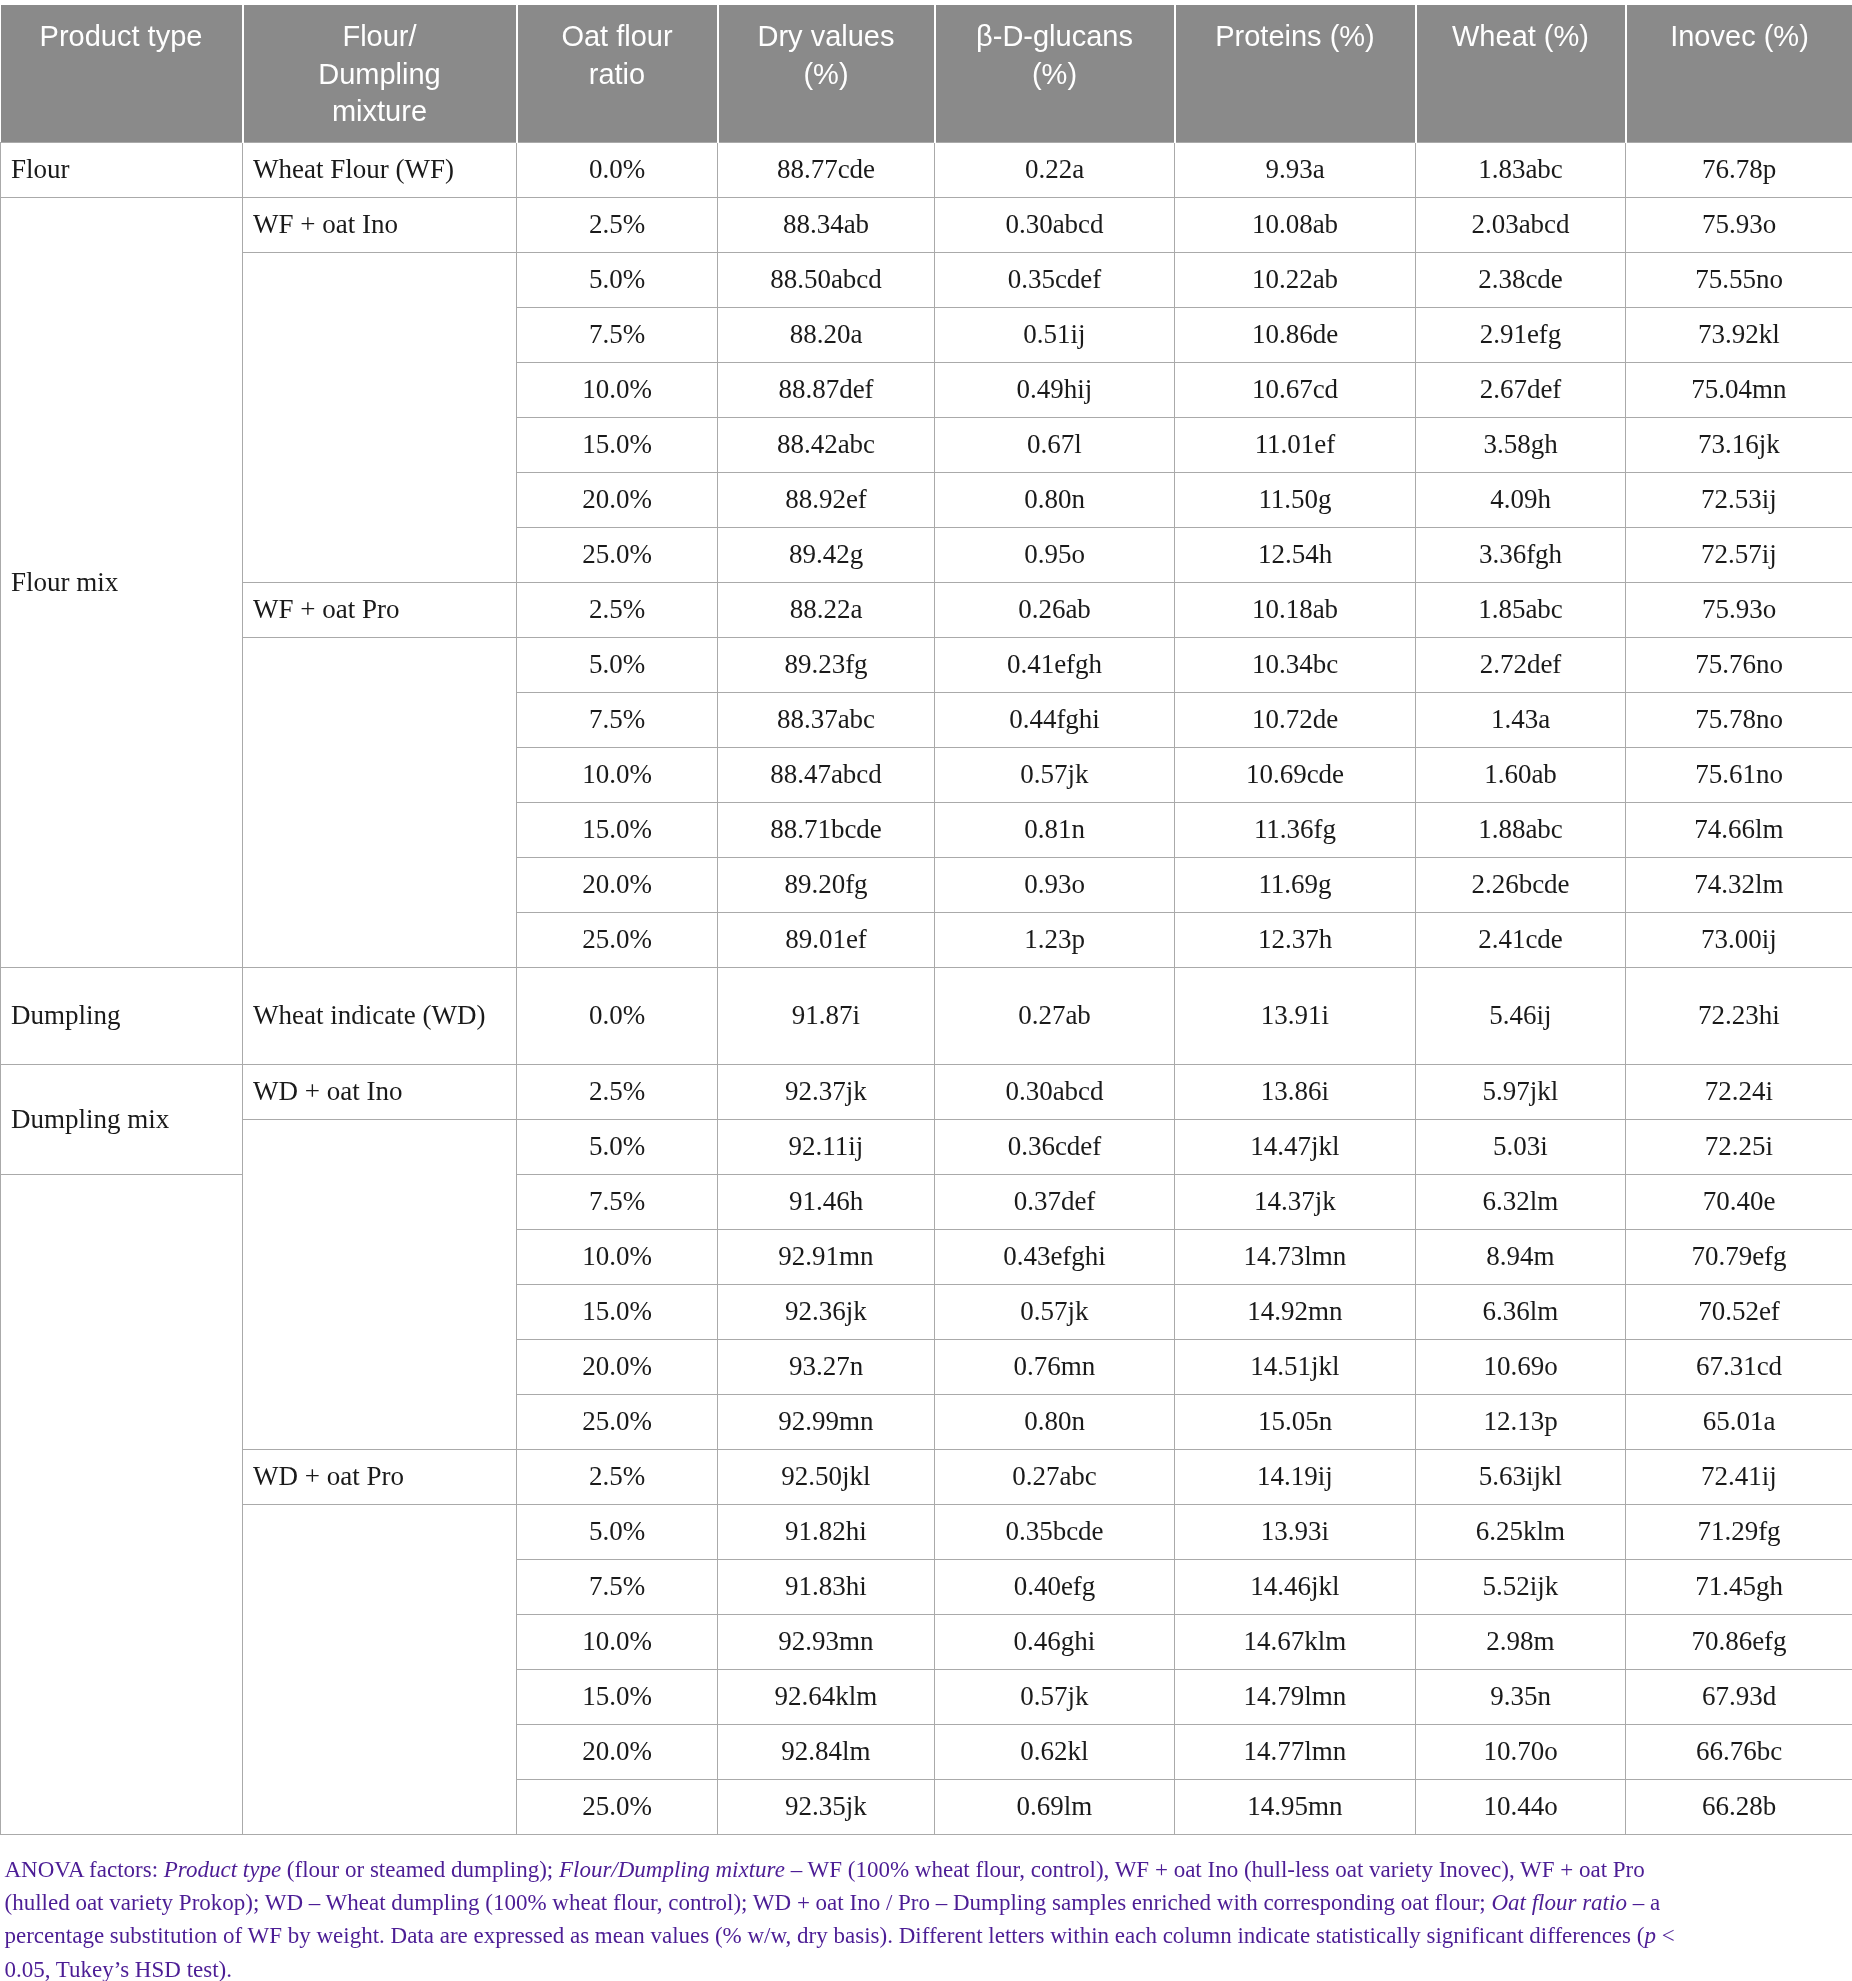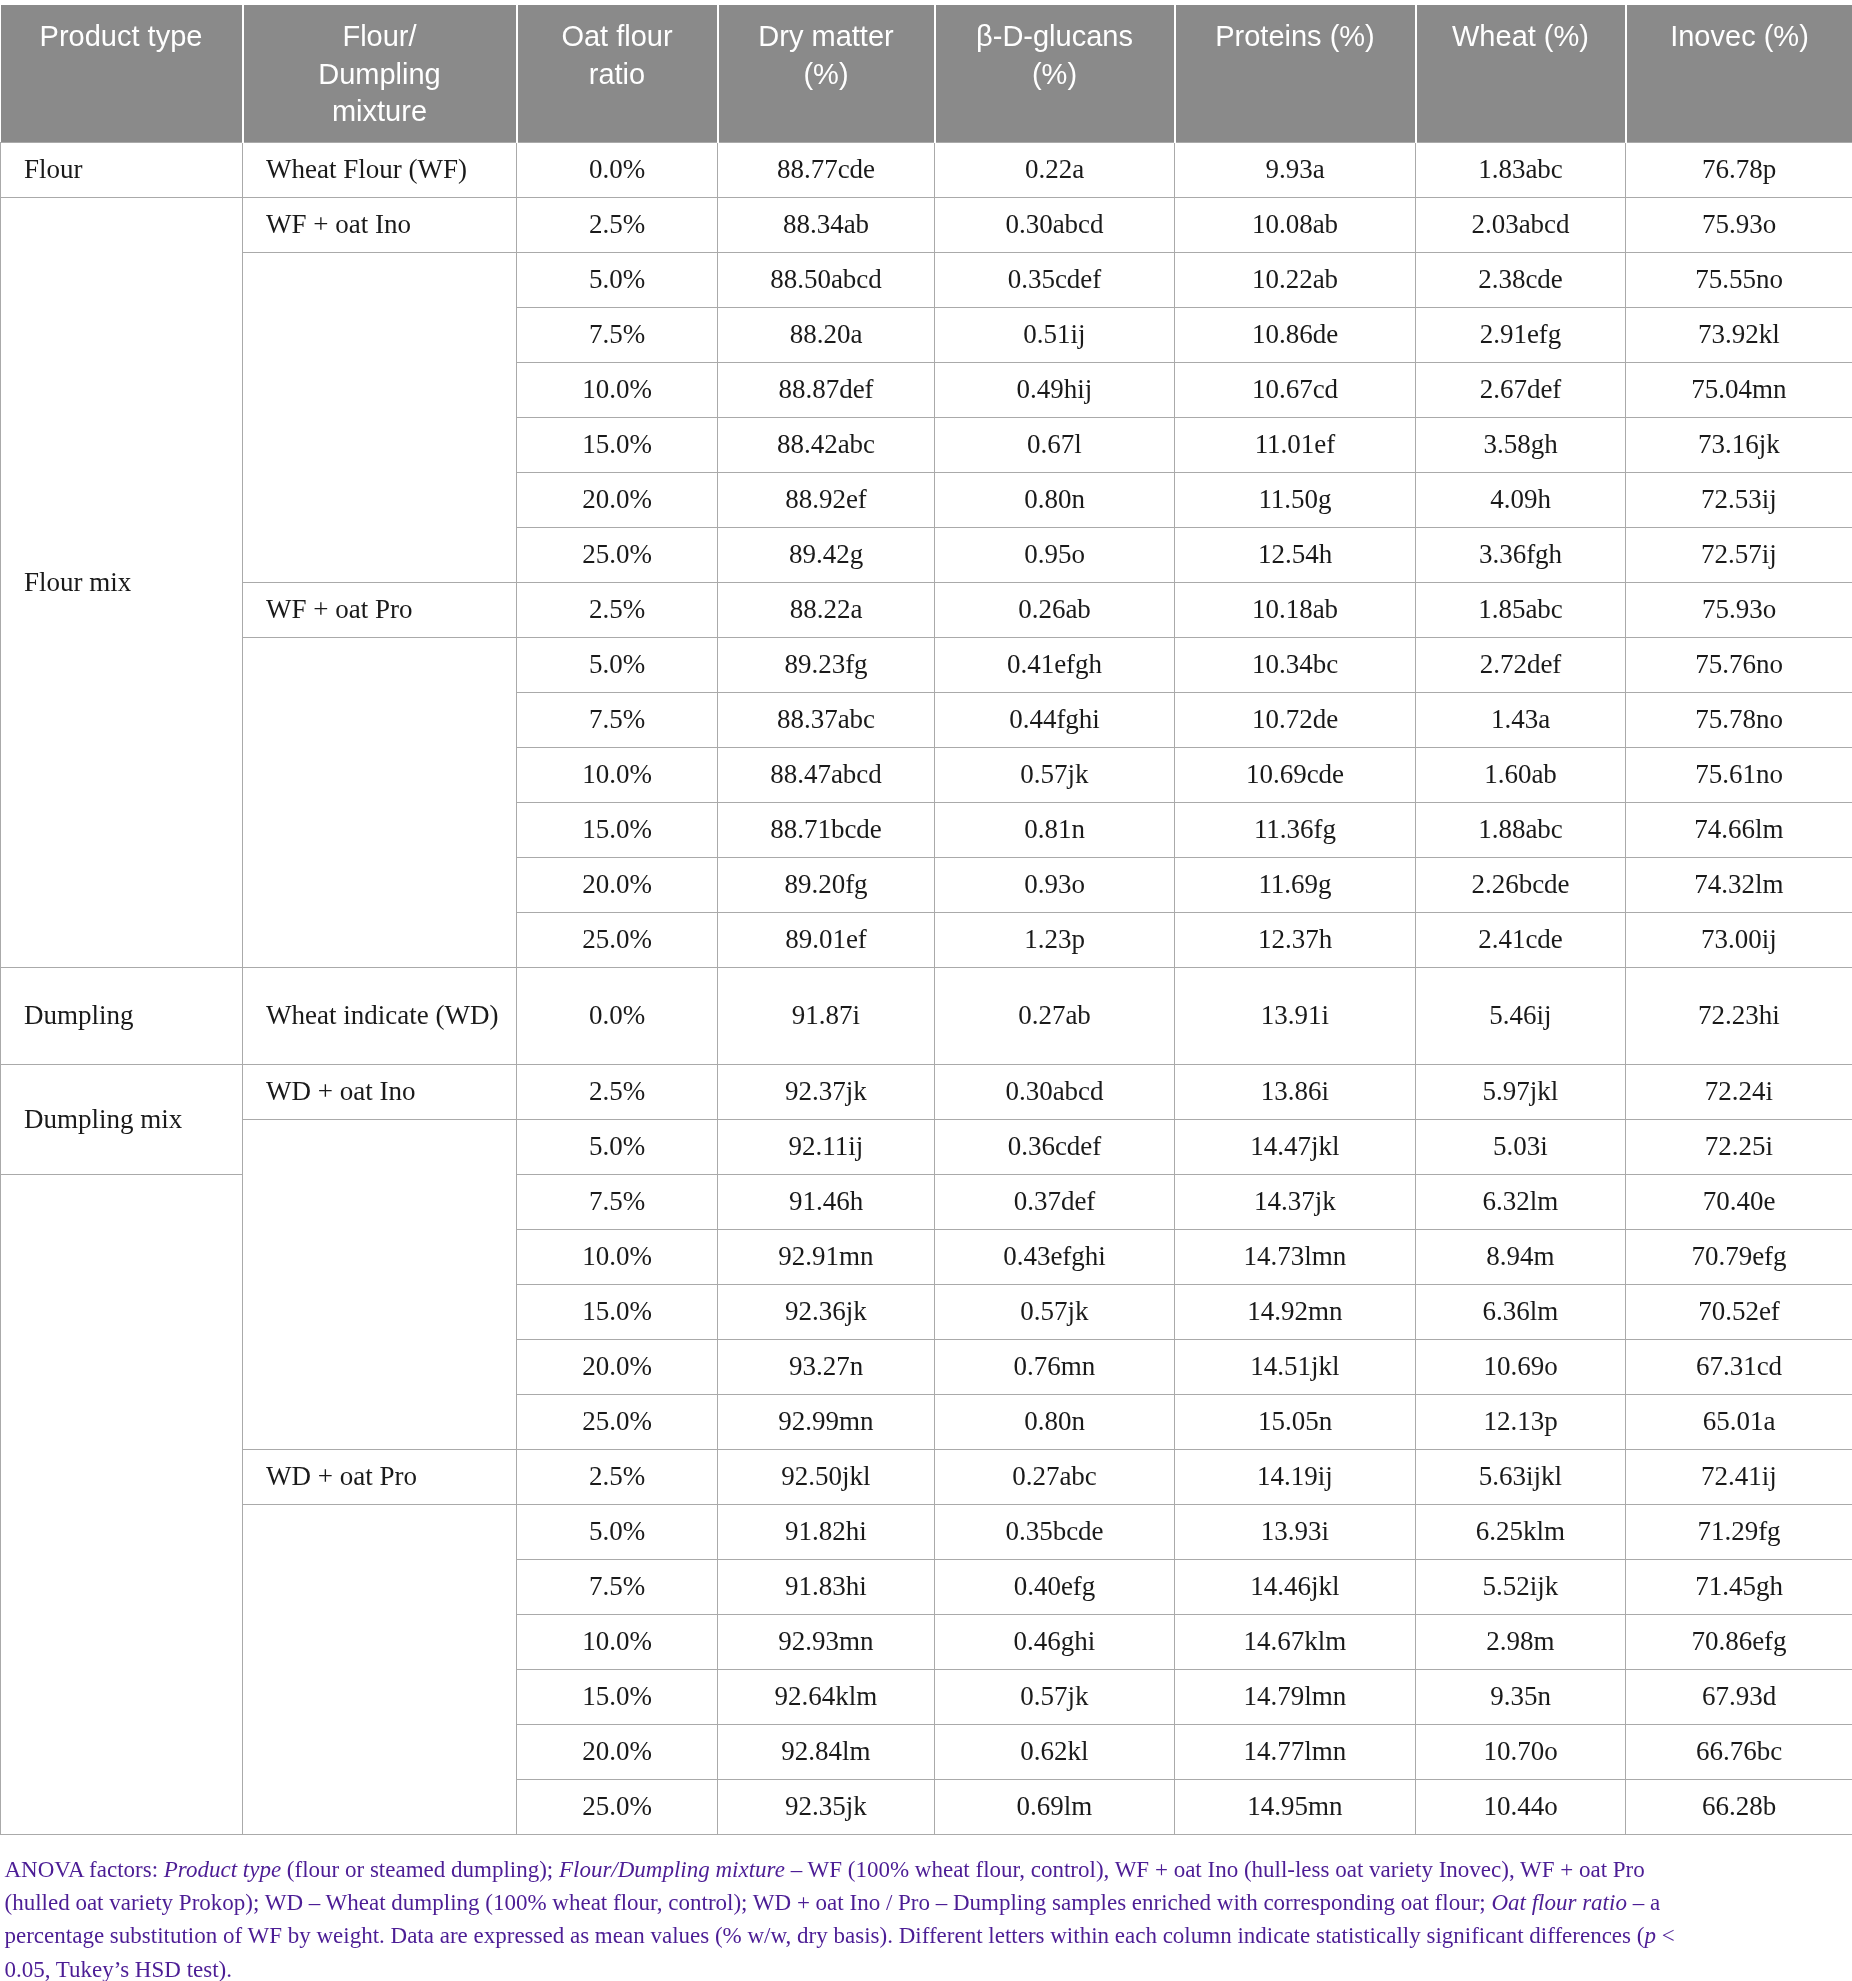--- a/index.html
+++ b/index.html
@@ -51,21 +51,21 @@
     background: #ffffff;
     padding: 1.8px 7.2px;
     box-sizing: border-box;
     line-height: 1.35;
   }
   table.comp-table tbody td.num {
     text-align: center;
   }
   table.comp-table tbody td.label {
     text-align: left;
-    padding-left: 23px;
+    padding-left: 10px;
     margin-left: 28px;
   }
   .footnote {
     margin-top: 18px;
     padding: 0 5.4px 0 4.5px;
     font-size: 23px;
     line-height: 1.45;
     color: #4c1d95;
     text-align: left;
   }
@@ -87,21 +87,21 @@
       <col style="width:227px">
     </colgroup>
     <thead>
       <tr>
         <th>Product type</th>
         <th>Flour/
 Dumpling
 mixture</th>
         <th>Oat flour
 ratio</th>
-        <th>Dry matter
+        <th>Dry values
 (%)</th>
         <th>β-D-glucans
 (%)</th>
         <th>Proteins (%)</th>
         <th>Wheat (%)</th>
         <th>Inovec (%)</th>
       </tr>
     </thead>
     <tbody>
         <tr>

